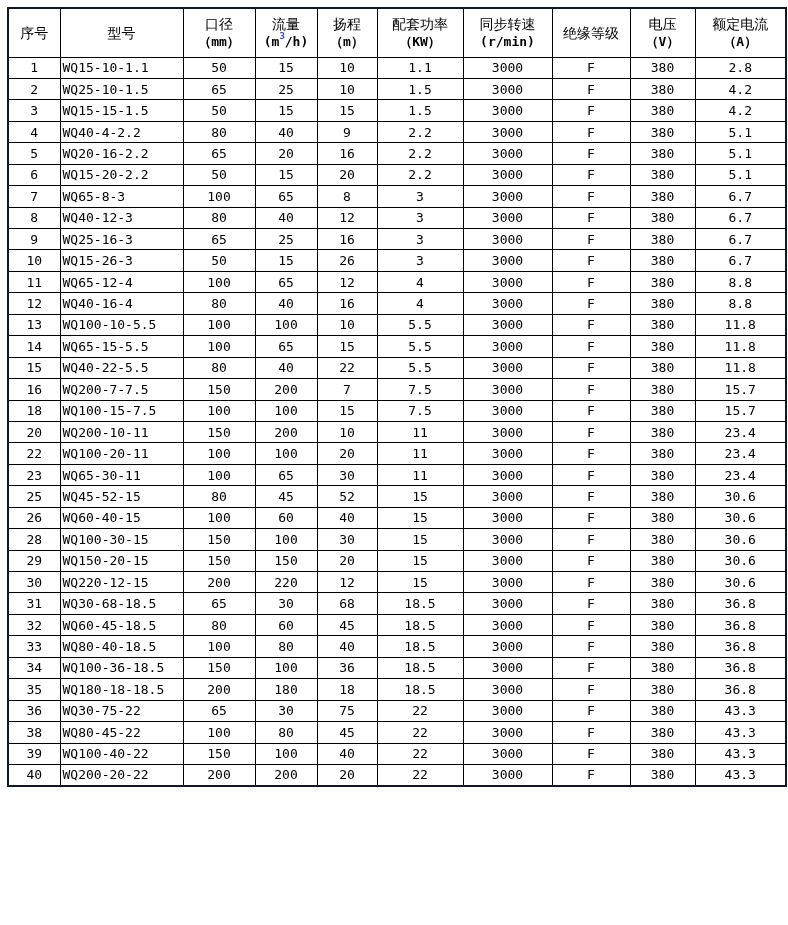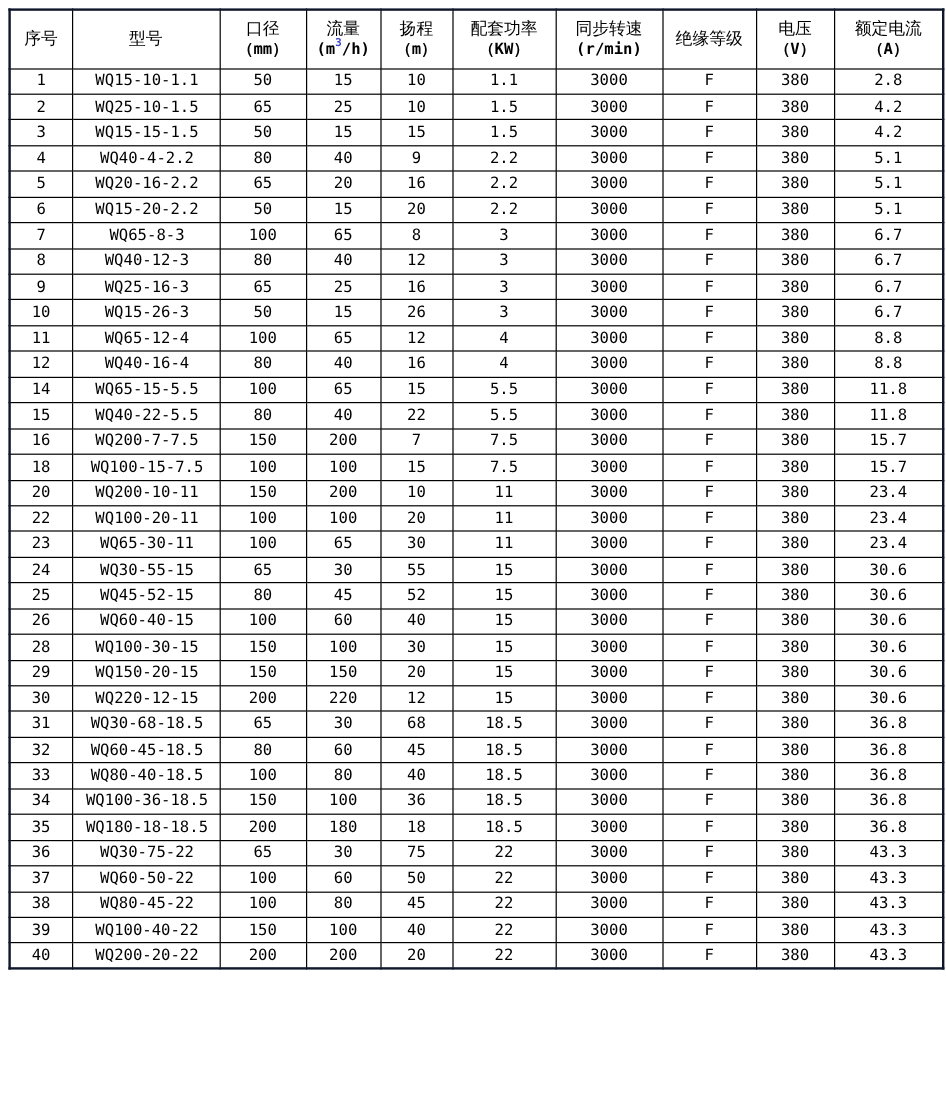--- a/index.html
+++ b/index.html
@@ -55,21 +55,21 @@
     top: -1px;
   }
 
   tbody td {
     height: 21.45px;
     font-size: 13px;
     text-align: center;
     vertical-align: middle;
   }
   tbody td.model-cell {
-    text-align: center;
+    text-align: left;
     padding-left: 2px;
   }
 </style>
 </head>
 <body>
 
 <div class="page">
   <table class="spec">
     <colgroup>
       <col class="c0">
@@ -263,20 +263,32 @@
           <td>80</td>
           <td>40</td>
           <td>16</td>
           <td>4</td>
           <td>3000</td>
           <td>F</td>
           <td>380</td>
           <td>8.8</td>
         </tr>
         <tr>
+          <td>13</td>
+          <td class="model-cell">WQ100-10-5.5</td>
+          <td>100</td>
+          <td>100</td>
+          <td>10</td>
+          <td>5.5</td>
+          <td>3000</td>
+          <td>F</td>
+          <td>380</td>
+          <td>11.8</td>
+        </tr>
+        <tr>
           <td>14</td>
           <td class="model-cell">WQ65-15-5.5</td>
           <td>100</td>
           <td>65</td>
           <td>15</td>
           <td>5.5</td>
           <td>3000</td>
           <td>F</td>
           <td>380</td>
           <td>11.8</td>
@@ -345,32 +357,20 @@
           <td>23</td>
           <td class="model-cell">WQ65-30-11</td>
           <td>100</td>
           <td>65</td>
           <td>30</td>
           <td>11</td>
           <td>3000</td>
           <td>F</td>
           <td>380</td>
           <td>23.4</td>
-        </tr>
-        <tr>
-          <td>24</td>
-          <td class="model-cell">WQ30-55-15</td>
-          <td>65</td>
-          <td>30</td>
-          <td>55</td>
-          <td>15</td>
-          <td>3000</td>
-          <td>F</td>
-          <td>380</td>
-          <td>30.6</td>
         </tr>
         <tr>
           <td>25</td>
           <td class="model-cell">WQ45-52-15</td>
           <td>80</td>
           <td>45</td>
           <td>52</td>
           <td>15</td>
           <td>3000</td>
           <td>F</td>
@@ -491,32 +491,20 @@
           <td>65</td>
           <td>30</td>
           <td>75</td>
           <td>22</td>
           <td>3000</td>
           <td>F</td>
           <td>380</td>
           <td>43.3</td>
         </tr>
         <tr>
-          <td>37</td>
-          <td class="model-cell">WQ60-50-22</td>
-          <td>100</td>
-          <td>60</td>
-          <td>50</td>
-          <td>22</td>
-          <td>3000</td>
-          <td>F</td>
-          <td>380</td>
-          <td>43.3</td>
-        </tr>
-        <tr>
           <td>38</td>
           <td class="model-cell">WQ80-45-22</td>
           <td>100</td>
           <td>80</td>
           <td>45</td>
           <td>22</td>
           <td>3000</td>
           <td>F</td>
           <td>380</td>
           <td>43.3</td>

